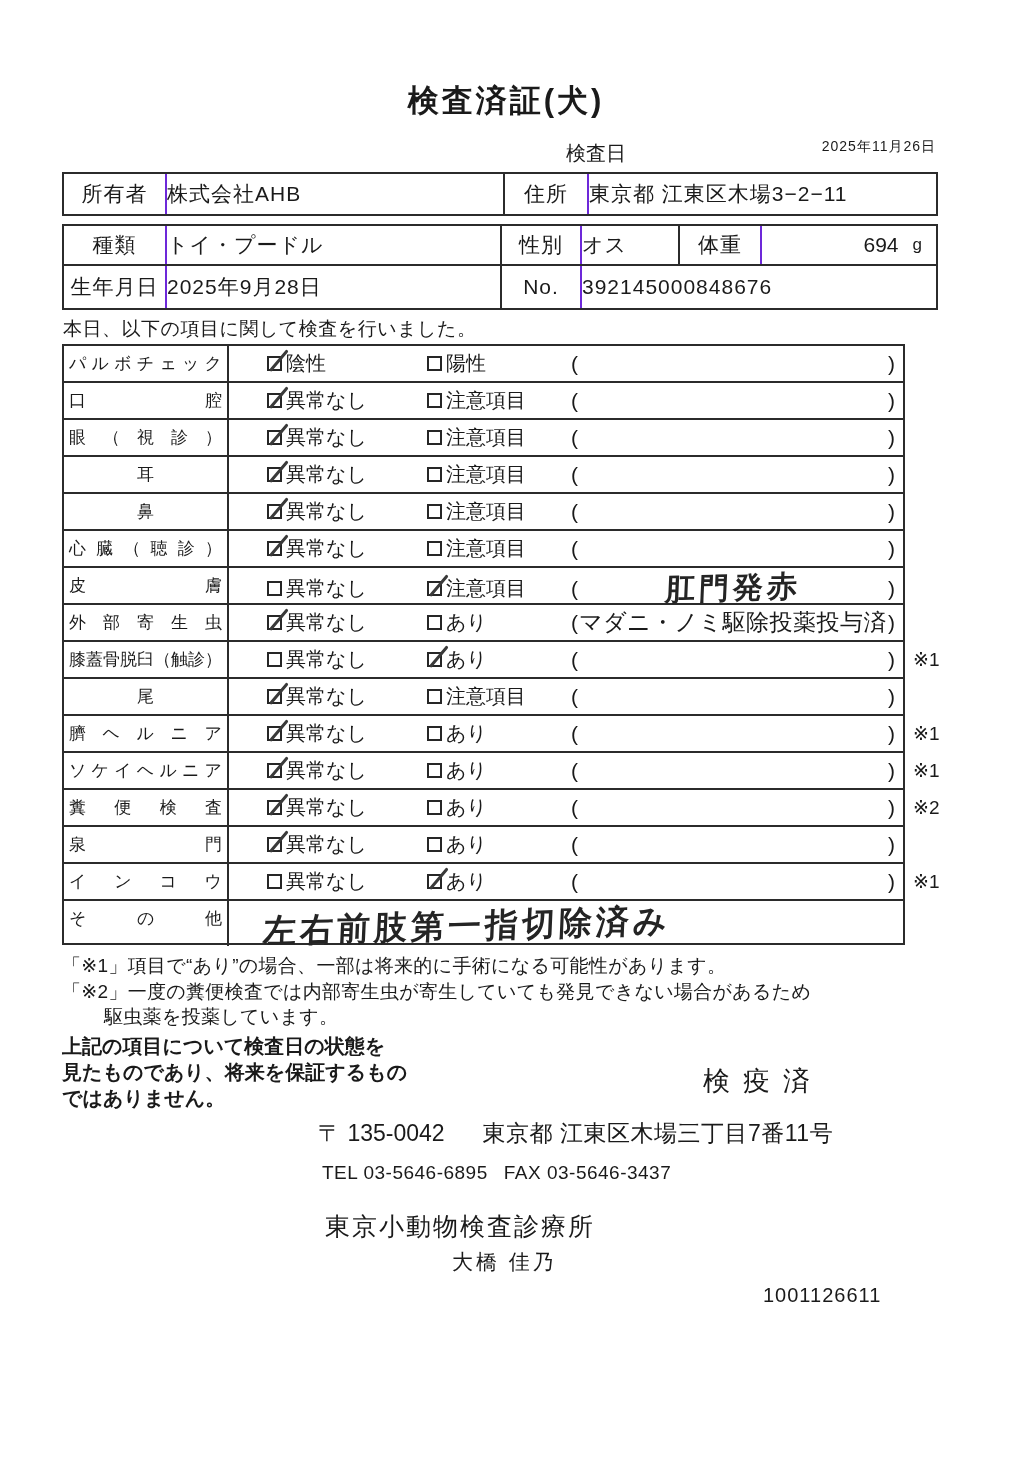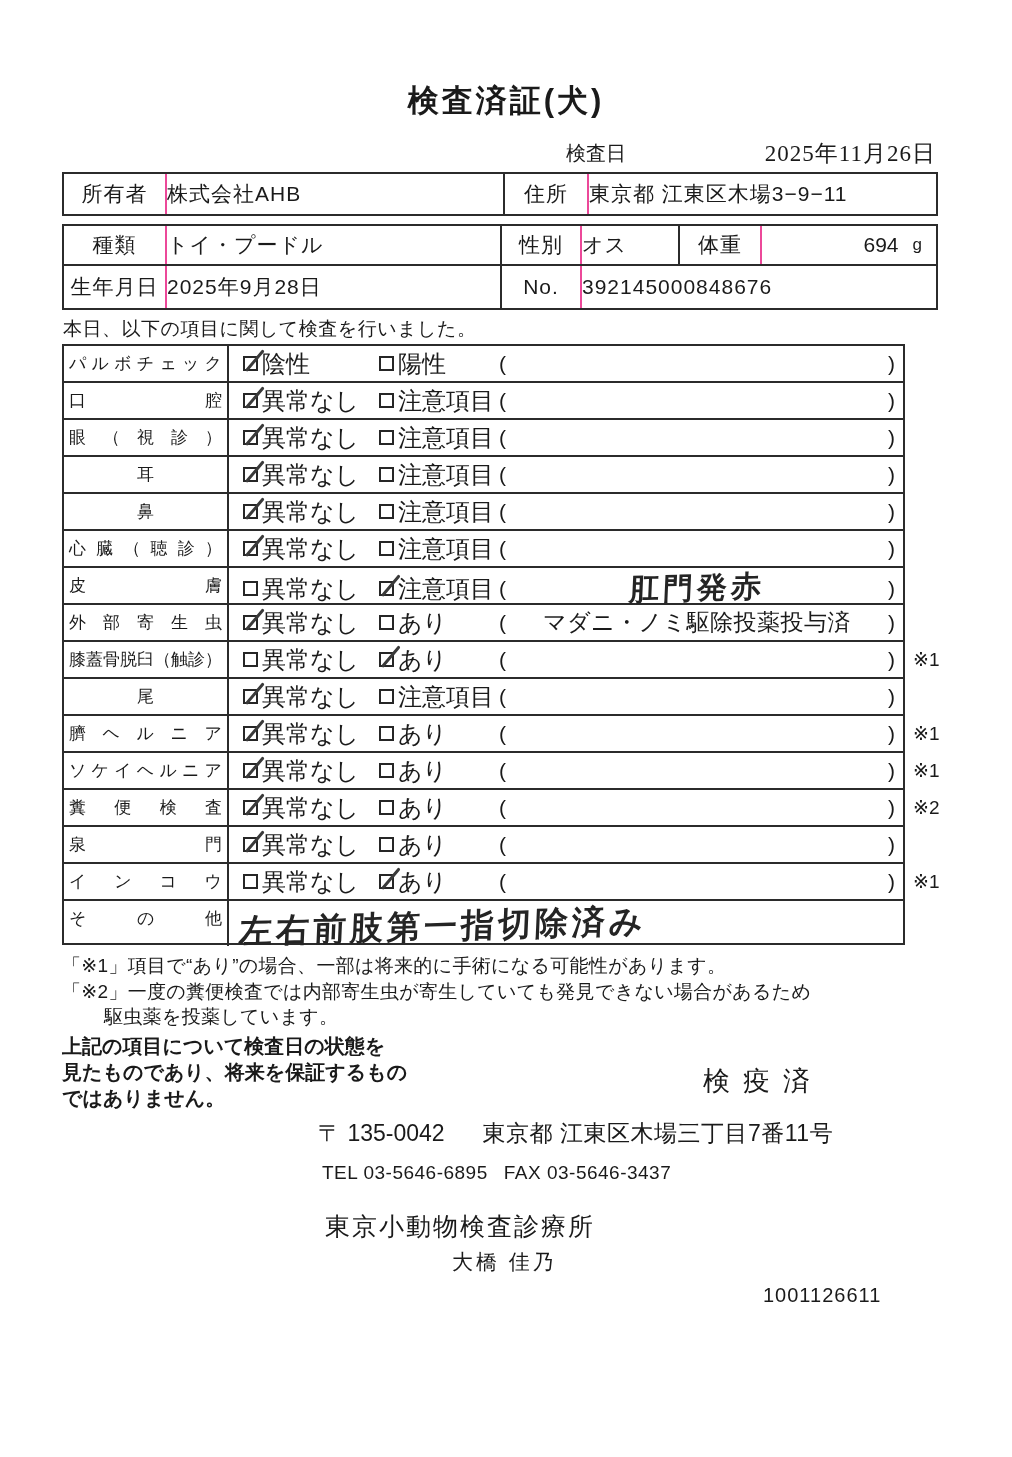--- a/index.html
+++ b/index.html
@@ -6,52 +6,52 @@
   html,body { background:#e8e8e8; }
   .page {
     position:relative; width:1012px; height:1457px; background:#ffffff;
     font-family:"Liberation Sans","DejaVu Sans",sans-serif; color:#1a1a1a;
     overflow:hidden; margin:0 auto;
   }
   
   .title { position:absolute; top:80px; left:0; width:100%; text-align:center;
     font-size:31px; font-weight:600; letter-spacing:3px; }
   .exam-label { position:absolute; left:566px; top:140px; font-size:20px; }
-  .exam-date  { position:absolute; right:76px; top:138px; font-size:23px; letter-spacing:1px;font-family:Liberation Serif, serif; }
+  .exam-date  { position:absolute; right:76px; top:138px; font-size:14px; letter-spacing:1px; }
 
   
   .htable { position:absolute; left:62px; width:876px; border:2px solid #2b2b2b; }
   .owner-table { top:172px; }
   .info-table  { top:224px; }
   .hrow { display:grid; align-items:center; height:40px; }
   .hrow.rowA { border-bottom:2px solid #2b2b2b; }
   .hrow.rowB { height:42px; }
   .owner-row  { grid-template-columns:103px 338px 84px 1fr; }
   .rowA { grid-template-columns:103px 335px 80px 98px 82px 1fr; }
   .rowB { grid-template-columns:103px 335px 80px 1fr; }
   .hcell { height:100%; display:flex; align-items:center; font-size:21px; }
-  .hcell.lab { justify-content:center; border-right:2px solid #ec4899; letter-spacing:1px; }
+  .hcell.lab { justify-content:center; border-right:2px solid #6d28d9; letter-spacing:1px; }
   .hcell.val { padding-left:0; letter-spacing:1px; border-right:2px solid #2b2b2b; }
   .hcell.val.last, .hcell.lab.lastlab { border-right:none; }
   .hcell.weight-val { justify-content:flex-end; padding-right:14px; border-right:none; }
   .weight-unit { font-size:17px; margin-left:14px; }
 
   
   .intro { position:absolute; left:63px; top:316px; font-size:19px; letter-spacing:0.5px; }
 
   
   .ctable { position:absolute; left:62px; top:344px; width:843px; border:2px solid #2b2b2b; }
   .crow { position:relative; display:grid; grid-template-columns:165px 136px 130px 1fr;
-    height:37px; border-bottom:2px solid #2b2b2b; align-items:stretch; }
+    height:37px; border-bottom:2px solid #2b2b2b; align-items:stretch;gap:24px; }
   .ctable .crow:last-child { border-bottom:none; }
   .crow.other { grid-template-columns:165px 1fr; height:42px; }
   .c-label { border-right:2px solid #2b2b2b; padding:0 5px; font-size:17px;
     line-height:35px; text-align:justify; text-align-last:justify; overflow:hidden; white-space:nowrap; }
   .c-label.single { text-align:center; text-align-last:center; }
-  .c-opt { display:flex; align-items:center; padding-left:14px; font-size:24px; }
+  .c-opt { display:flex; align-items:center; padding-left:14px; font-size:20px; }
   .cb { flex:none; width:15px; height:15px; border:2px solid #262626; position:relative; margin-right:4px; }
   .cb.checked::before { content:""; position:absolute; left:0px; bottom:-1px; width:3px; height:27px;
     background:#3a3a3a; transform-origin:bottom left; transform:rotate(40deg); border-radius:2px; }
   .c-paren { display:flex; align-items:center; justify-content:space-between; padding:0 8px 0 4px; font-size:21px; }
   .note-text { flex:1; text-align:center; font-size:23px; letter-spacing:0.5px; white-space:nowrap; }
   .hand { font-weight:700; letter-spacing:4px; color:#242424;
     transform:rotate(-1.5deg) skewX(-4deg); }
   .note-text.hand { font-size:30px; }
   .c-mark { position:absolute; right:-46px; top:0; height:100%; width:44px;
     display:flex; align-items:center; padding-left:8px; font-size:19px; }
@@ -81,21 +81,21 @@
 
   <div class="title">検査済証(犬)</div>
   <div class="exam-label">検査日</div>
   <div class="exam-date">2025年11月26日</div>
 
   <div class="htable owner-table">
     <div class="hrow owner-row">
       <div class="hcell lab">所有者</div>
       <div class="hcell val">株式会社AHB</div>
       <div class="hcell lab">住所</div>
-      <div class="hcell val last">東京都 江東区木場3−9−11</div>
+      <div class="hcell val last">東京都 江東区木場3−2−11</div>
     </div>
   </div>
 
   <div class="htable info-table">
     <div class="hrow rowA">
       <div class="hcell lab">種類</div>
       <div class="hcell val">トイ・プードル</div>
       <div class="hcell lab">性別</div>
       <div class="hcell val">オス</div>
       <div class="hcell lab">体重</div>

